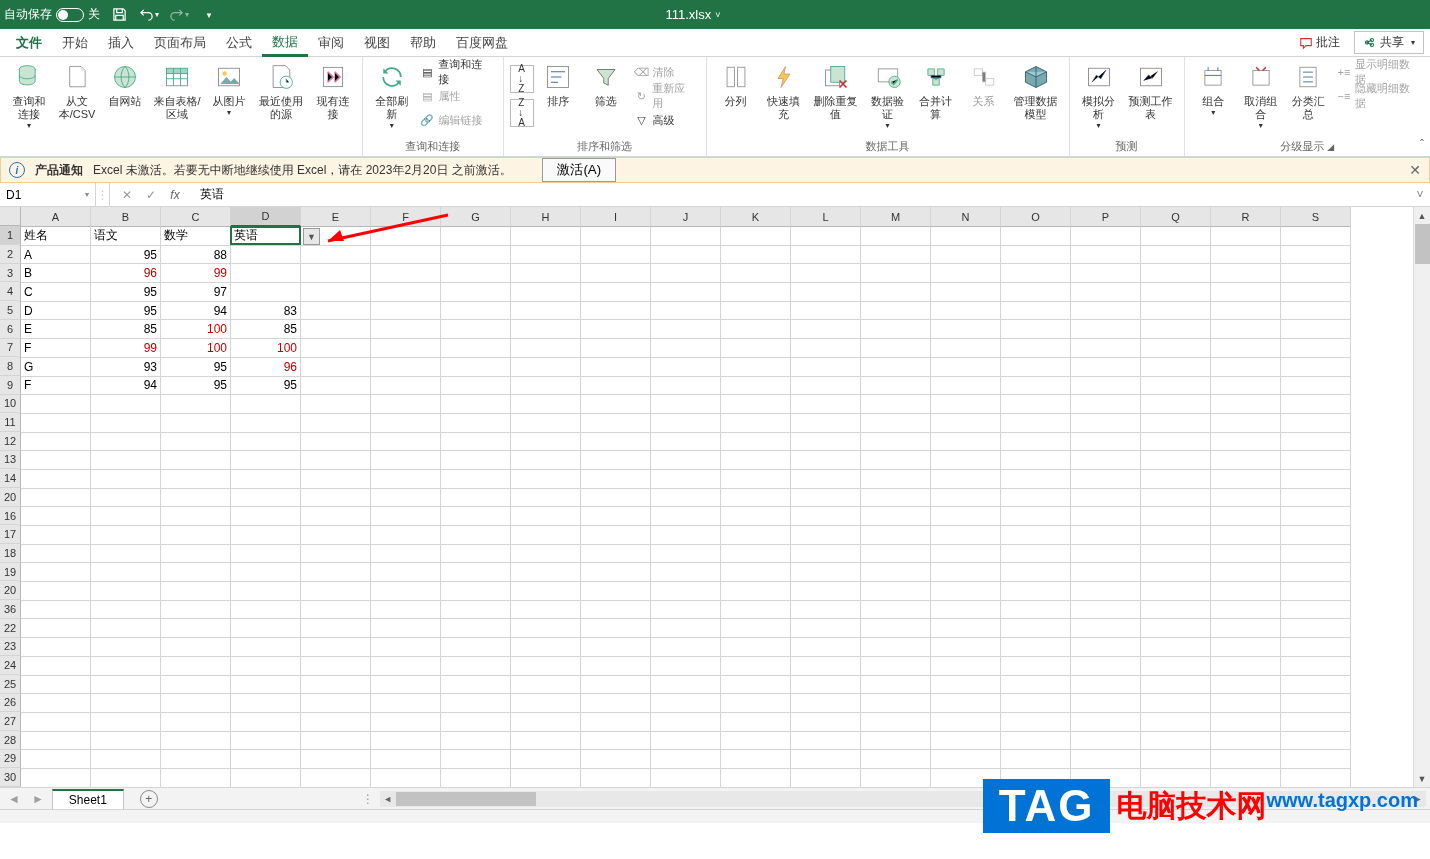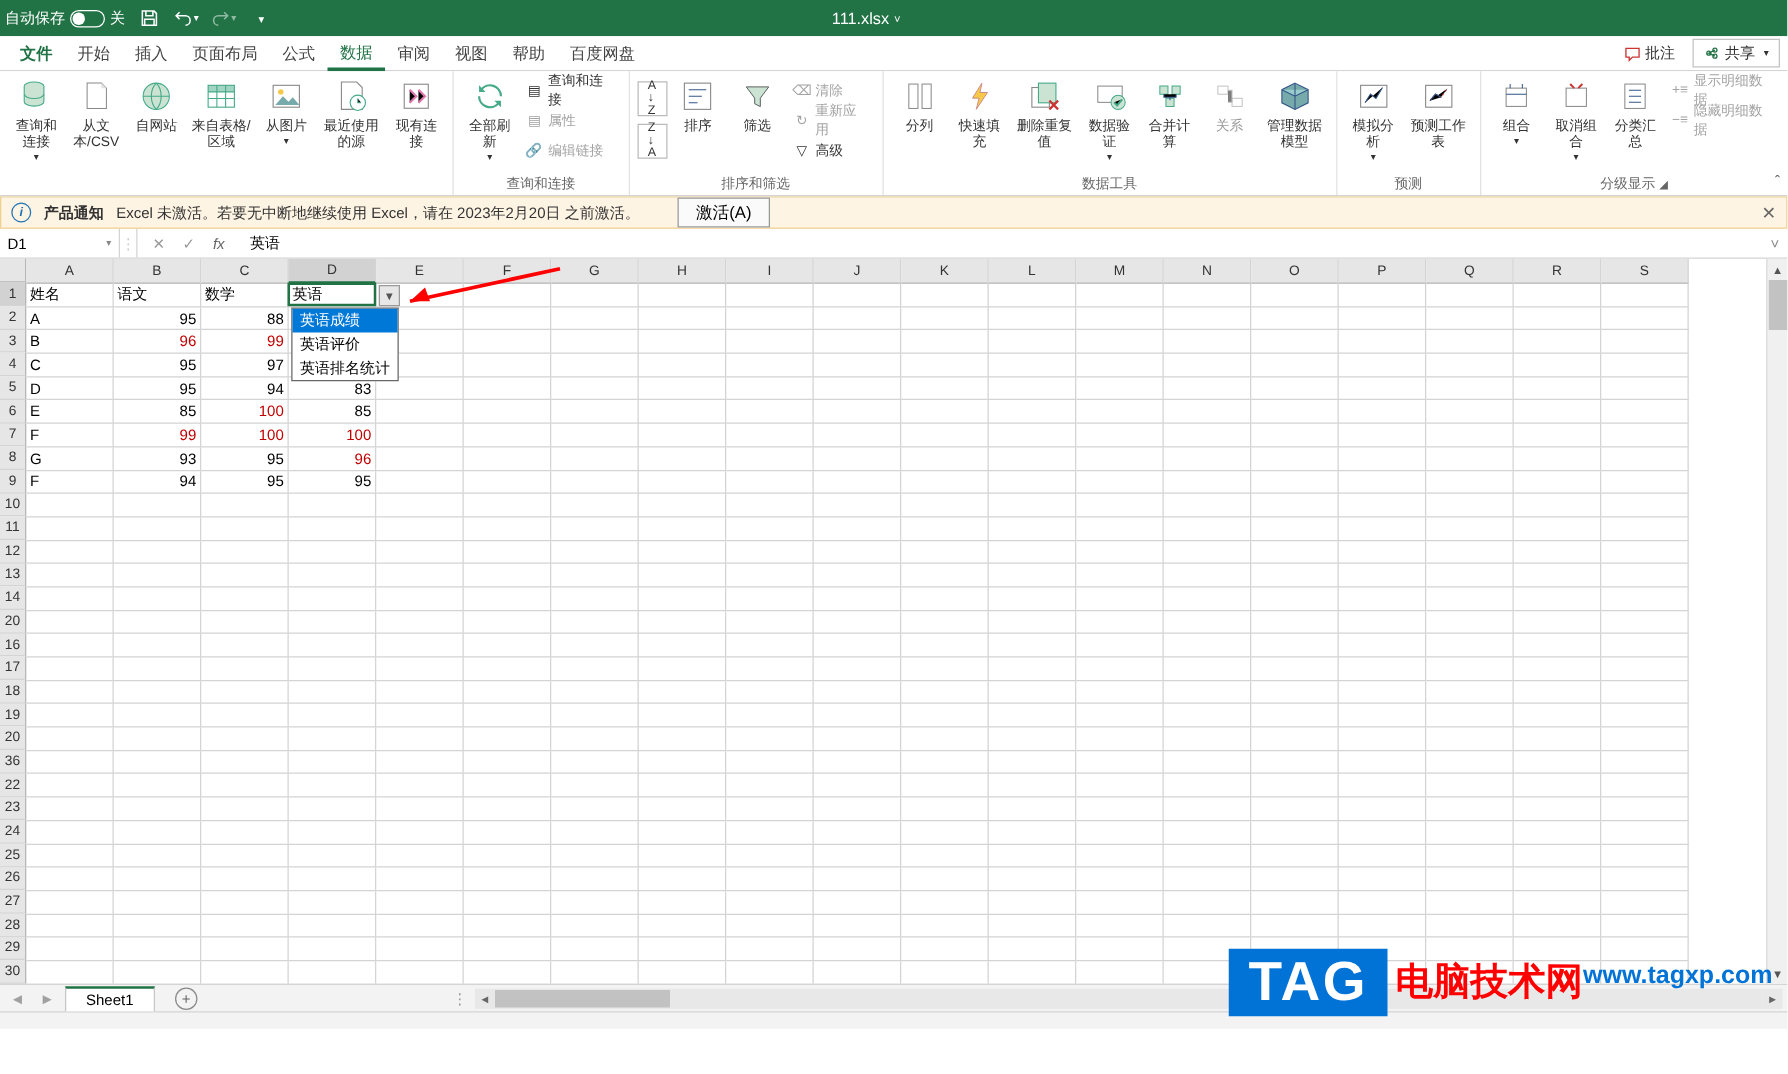--- a/index.html
+++ b/index.html
@@ -93,21 +93,21 @@
 .add-sheet { width: 18px; height: 18px; border: 1px solid #8a8a8a; border-radius: 50%; display: flex; align-items: center; justify-content: center; color: #666; cursor: pointer; margin-left: 12px; }
 .hscroll-track { flex: 1; margin-left: 200px; display: flex; align-items: center; height: 16px; }
 .hscroll-arrow { width: 16px; height: 16px; display: flex; align-items: center; justify-content: center; color: #666; cursor: pointer; font-size: 9px; background: #e8e8e8; }
 .hscroll-bar { flex: 1; height: 16px; background: #e8e8e8; position: relative; }
 .hscroll-thumb { position: absolute; left: 0; top: 1px; height: 14px; width: 140px; background: #c2c2c2; }
 
 
 .status-bar { height: 14px; background: #f3f3f3; border-top: 1px solid #d4d4d4; }
 
 
-.watermark { position: absolute; right: 12px; bottom: 46px; z-index: 50; display: flex; align-items: center; gap: 6px; }
+.watermark { position: absolute; right: 12px; bottom: 26px; z-index: 50; display: flex; align-items: center; gap: 6px; }
 .tag-box { background: #0173d7; color: #fff; font-weight: 900; font-size: 44px; padding: 2px 16px; font-family: Arial; letter-spacing: 2px; }
 .wm-text { display: flex; flex-direction: row; line-height: 1.05; }
 .wm-cn { color: #ff0000; font-size: 30px; font-weight: 900; }
 .wm-url { color: #0173d7; font-size: 20px; font-weight: 700; }
 </style>
 </head>
 <body>
 
 <div class="title-bar">
   <div class="title-left">
@@ -1178,25 +1178,20 @@
           <div class="cell" style="width: 70px;"></div>
         </div>
       </div>
 
     <div class="active-cell-outline" style="left:209px;top:19px;width:71px;height:19px"></div>
 
     <div class="dropdown-handle" style="left:282px;top:21px">
         <span style="font-size:9px;color:#555">▼</span>
       </div>
 
-    <div class="dropdown-list" style="left:212px;top:39px">
-      <div class="dd-item sel">英语成绩</div>
-      <div class="dd-item">英语评价</div>
-      <div class="dd-item">英语排名统计</div>
-    </div>
 
     <svg class="red-arrow" style="left:295px;top:4px" width="140" height="36" viewBox="0 0 140 36">
         <path d="M132 4 L12 30" stroke="#ff0000" stroke-width="3"></path>
         <path d="M12 30 L24 19 L28 30 Z" fill="#ff0000"></path>
       </svg>
   </div>
   <div class="vscroll">
     <div class="vscroll-arrow">▲</div>
     <div class="vscroll-thumb"></div>
     <div class="vscroll-arrow" style="position:absolute;bottom:0;width:100%">▼</div>

